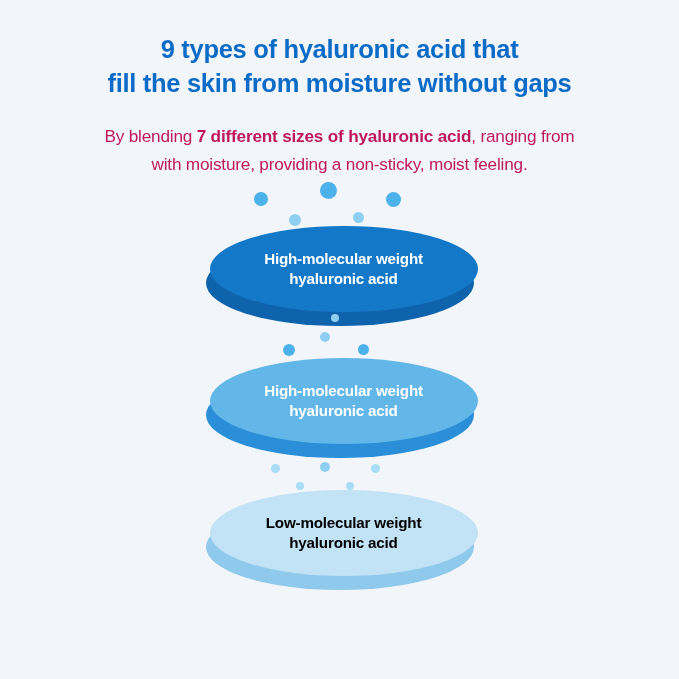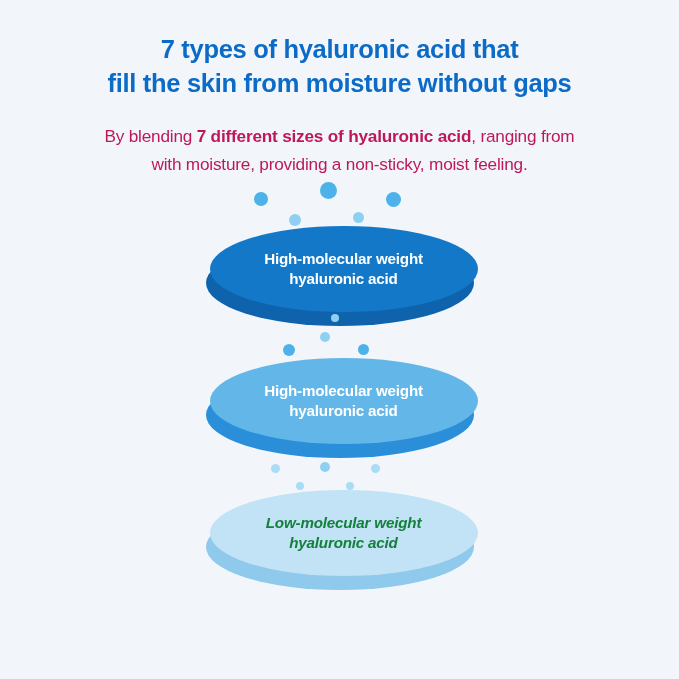--- a/index.html
+++ b/index.html
@@ -107,38 +107,38 @@
   
   .disc-2 { top: 166px; }
   .disc-2 .side { background: #2a8fd8; }
   .disc-2 .top  { background: #63b6e8; }
   .disc-2 .label { color: #ffffff; }
 
   
   .disc-3 { top: 298px; }
   .disc-3 .side { background: #8fc9ec; }
   .disc-3 .top  { background: #c2e2f6; }
-  .disc-3 .label { color: #15803d; font-style: italic; }
+  .disc-3 .label { color: #000000; }
 
   
   .dot {
     position: absolute;
     border-radius: 50%;
     background: #4db2ea;
   }
   .dot.pale { background: #8fd0f2; }
   .dot.light { background: #a9dcf6; }
 </style>
 </head>
 <body>
 
 <div class="page">
 
   <h1 class="headline">
-    <span class="line">7 types of hyaluronic acid that</span>
+    <span class="line">9 types of hyaluronic acid that</span>
     <span class="line">fill the skin from moisture without gaps</span>
   </h1>
 
   <p class="body-copy">
     <span class="line"><span>By blending </span><b>7 different sizes of hyaluronic acid</b><span>, ranging from</span></span>
     <span class="line">with moisture, providing a non-sticky, moist feeling.</span>
   </p>
 
   <div class="diagram">
 

